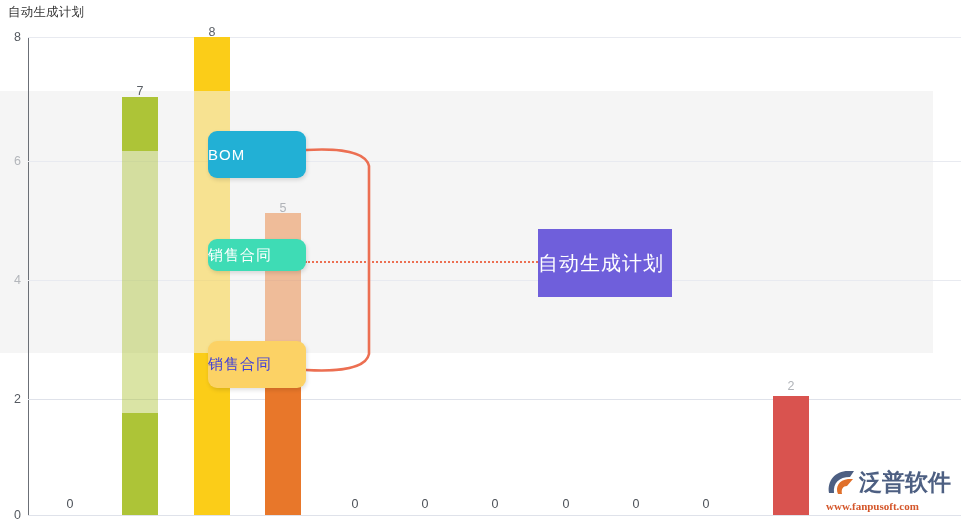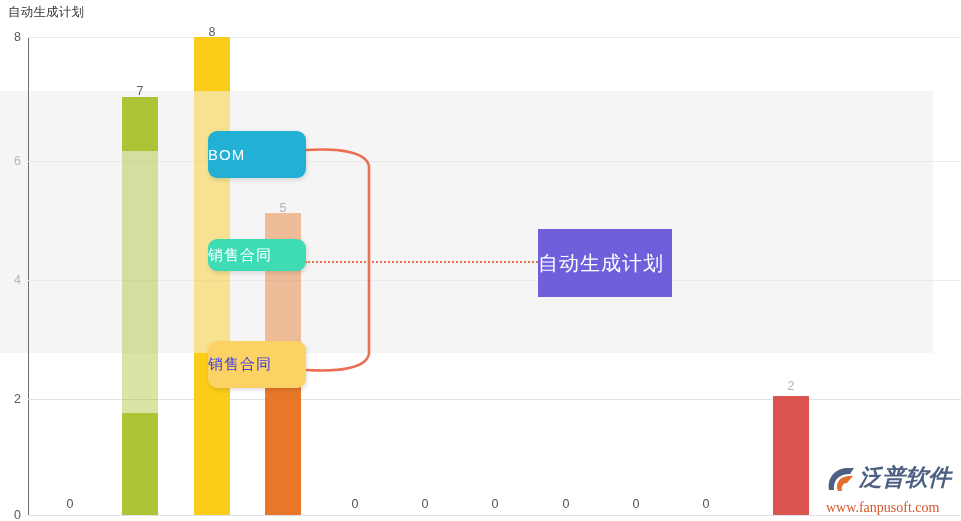--- a/index.html
+++ b/index.html
@@ -167,41 +167,40 @@
   .watermark {
     position: absolute;
     left: 826px;
     top: 466px;
     width: 132px;
     height: 52px;
     user-select: none;
   }
   .wm-row {
     display: flex;
-    align-items: flex-start;
+    align-items: center;
     height: 33px;
-    font-style: italic;
   }
   .wm-mark {
     width: 30px; height: 28px;
     margin-right: 3px;
     position: relative;
   }
   .wm-text {
     font-size: 23px;
     font-weight: bold;
     color: #4d5f82;
     letter-spacing: 0px;
     line-height: 1;
     white-space: nowrap;
   }
   .wm-url {
     font-family: "Liberation Serif", "DejaVu Serif", serif;
-    font-size: 14px;
-    font-weight: normal;
+    font-size: 11px;
+    font-weight: bold;
     color: #d4562a;
     letter-spacing: 0px;
     margin-top: 1px;
     white-space: nowrap;
   }
 </style>
 </head>
 <body>
 
 <div id="stage">

